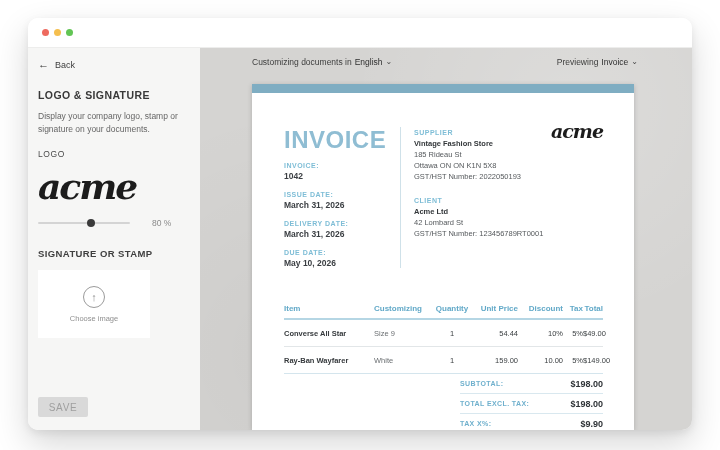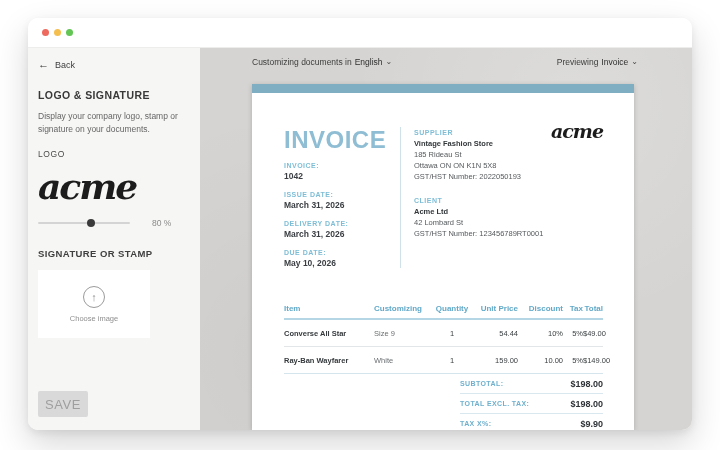--- a/index.html
+++ b/index.html
@@ -43,22 +43,22 @@
   .upload-box{
     margin-top:11px;width:112px;height:68px;background:#fff;cursor:pointer;
     display:flex;flex-direction:column;align-items:center;justify-content:center;gap:6px;
   }
   .upload-circle{
     width:20px;height:20px;border:1px solid #9b9b9b;border-radius:50%;
     display:flex;align-items:center;justify-content:center;font-size:11px;color:#8f8f8f;
   }
   .choose-label{font-size:7.5px;color:#8f8f8f;}
   .save-btn{
-    margin-top:auto;width:50px;height:26px;background:#d9d9d9;border:none;border-radius:2px;
-    font-family:"Liberation Sans",sans-serif;font-size:13px;color:#9f9f9f;letter-spacing:.6px;
+    margin-top:auto;width:50px;height:20px;background:#d9d9d9;border:none;border-radius:2px;
+    font-family:"Liberation Sans",sans-serif;font-size:10px;color:#9f9f9f;letter-spacing:.6px;
   }
 
   
   .main{
     flex:1;position:relative;overflow:hidden;
     background:
       radial-gradient(circle at 75% 15%, rgba(255,255,255,.18), transparent 45%),
       radial-gradient(circle at 20% 80%, rgba(0,0,0,.035), transparent 50%),
       #d5d4d2;
   }

